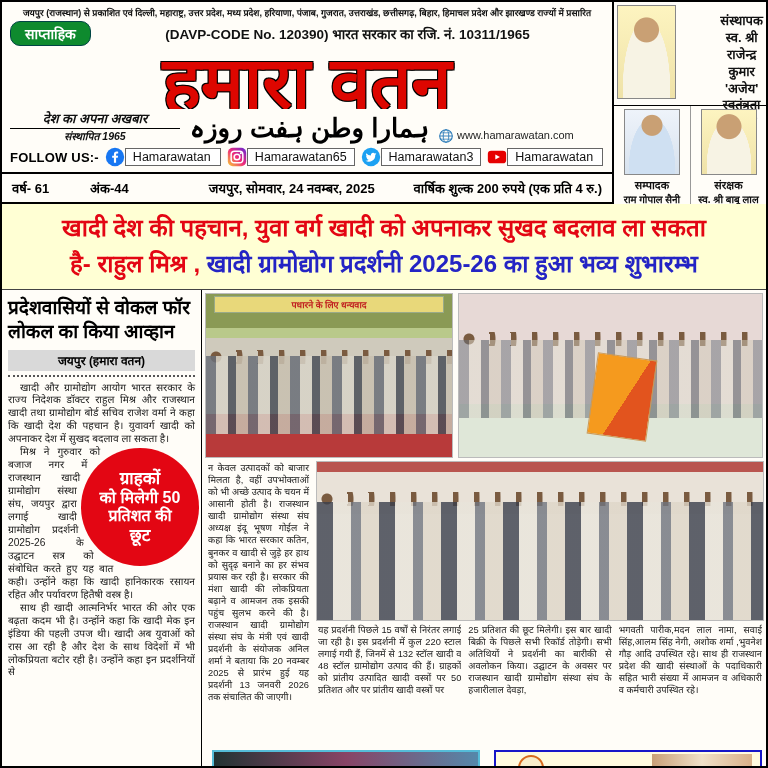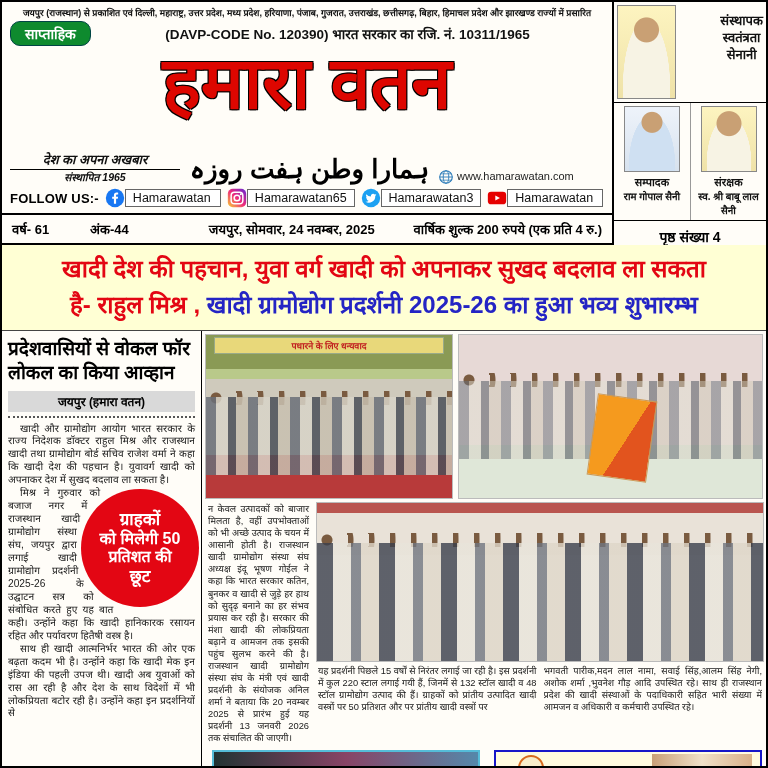--- a/index.html
+++ b/index.html
@@ -2,21 +2,21 @@
 <html><head>
 <meta charset="utf-8">
 <style>
   * { margin:0; padding:0; box-sizing:border-box; }
   html,body { width:768px; height:768px; overflow:hidden; background:#e8e8e8;
               font-family:"Liberation Sans", sans-serif; }
   .page { width:768px; height:768px; background:#fffdf8; border:2px solid #000;
           display:flex; flex-direction:column; overflow:hidden; }
 
   
-  .header-row { display:flex; height:243px; flex:0 0 auto; }
+  .header-row { display:flex; height:202px; flex:0 0 auto; }
   .header-left { width:614px; display:flex; flex-direction:column; }
   .pub-line { font-size:9px; font-weight:bold; text-align:center; padding:4px 6px 1px 6px; color:#111; }
   .badge-row { display:flex; align-items:center; padding:1px 8px; }
   .weekly-badge { background:#0e8a2e; color:#fff; font-weight:bold; font-size:14px;
                   padding:2px 14px; border-radius:10px; border:1px solid #044; }
   .davp { flex:1; text-align:center; font-size:13.5px; font-weight:bold; color:#111; }
   .masthead-title { text-align:center; font-size:72px; line-height:1.02; font-weight:900;
                     color:#dd0600; white-space:nowrap; overflow:hidden;
                     text-shadow:1px 1px 0 #000, -1px -1px 0 #000, 1px -1px 0 #000, -1px 1px 0 #000;
                     height:92px; }
@@ -203,20 +203,21 @@
         <span class="dl-date">जयपुर, सोमवार, 24 नवम्बर, 2025</span>
         <span class="dl-price">वार्षिक शुल्क 200 रुपये (एक प्रति 4 रु.)</span>
       </div>
     </div>
 
     <div class="founders-panel">
       <div class="founder-top">
         <div class="portrait founder-photo"></div>
         <div class="founder-txt">
           <div>संस्थापक</div>
+          <div>स्व. श्री राजेन्द्र कुमार 'अजेय'</div>
           <div>स्वतंत्रता सेनानी</div>
         </div>
       </div>
       <div class="founders-pair">
         <div class="pair-cell">
           <div class="portrait small-photo blue-shirt"></div>
           <div class="pair-role">सम्पादक</div>
           <div class="pair-name">राम गोपाल सैनी</div>
         </div>
         <div class="pair-cell">
@@ -272,20 +273,21 @@
 
       <div class="mid-zone">
         <div class="col2">न केवल उत्पादकों को बाजार मिलता है, वहीं उपभोक्ताओं को भी अच्छे उत्पाद के चयन में आसानी होती है। राजस्थान खादी ग्रामोद्योग संस्था संघ अध्यक्ष इंदू भूषण गोईल ने कहा कि भारत सरकार कतिन, बुनकर व खादी से जुड़े हर हाथ को सुदृढ़ बनाने का हर संभव प्रयास कर रही है। सरकार की मंशा खादी की लोकप्रियता बढ़ाने व आमजन तक इसकी पहुंच सुलभ करने की है। राजस्थान खादी ग्रामोद्योग संस्था संघ के मंत्री एवं खादी प्रदर्शनी के संयोजक अनिल शर्मा ने बताया कि 20 नवम्बर 2025 से प्रारंभ हुई यह प्रदर्शनी 13 जनवरी 2026 तक संचालित की जाएगी।</div>
         <div class="mid-right">
           <div class="photo3">
             <div class="heads" style="top:30px;"></div>
             <div class="p3crowd"></div>
           </div>
           <div class="cols-row">
             <div class="ncol">यह प्रदर्शनी पिछले 15 वर्षों से निरंतर लगाई जा रही है। इस प्रदर्शनी में कुल 220 स्टाल लगाई गयी हैं, जिनमें से 132 स्टॉल खादी व 48 स्टॉल ग्रामोद्योग उत्पाद की हैं। ग्राहकों को प्रांतीय उत्पादित खादी वस्त्रों पर 50 प्रतिशत और पर प्रांतीय खादी वस्त्रों पर</div>
+            <div class="ncol">25 प्रतिशत की छूट मिलेगी। इस बार खादी बिक्री के पिछले सभी रिकॉर्ड तोड़ेगी। सभी अतिथियों ने प्रदर्शनी का बारीकी से अवलोकन किया। उद्घाटन के अवसर पर राजस्थान खादी ग्रामोद्योग संस्था संघ के हजारीलाल देवड़ा,</div>
             <div class="ncol">भगवती पारीक,मदन लाल नामा, सवाई सिंह,आलम सिंह नेगी, अशोक शर्मा ,भुवनेश गौड़ आदि उपस्थित रहे। साथ ही राजस्थान प्रदेश की खादी संस्थाओं के पदाधिकारी सहित भारी संख्या में आमजन व अधिकारी व कर्मचारी उपस्थित रहे।</div>
           </div>
         </div>
       </div>
 
       <div class="bottom-strip">
         <div class="bbox1"></div>
         <div class="bbox2">
           <div class="logo-dot"></div>
           <div class="ph"></div>

